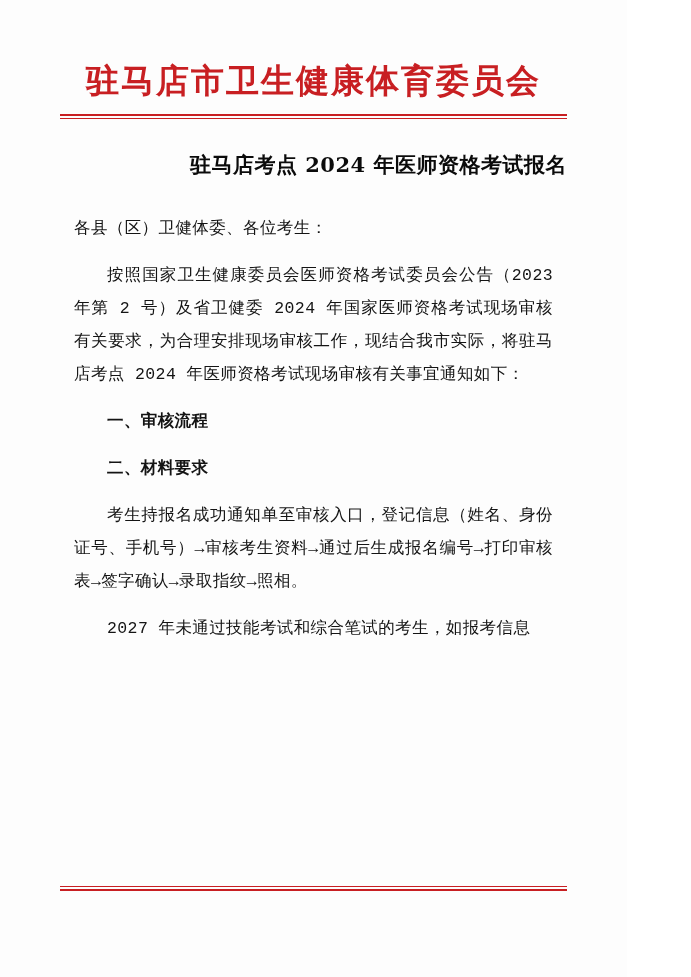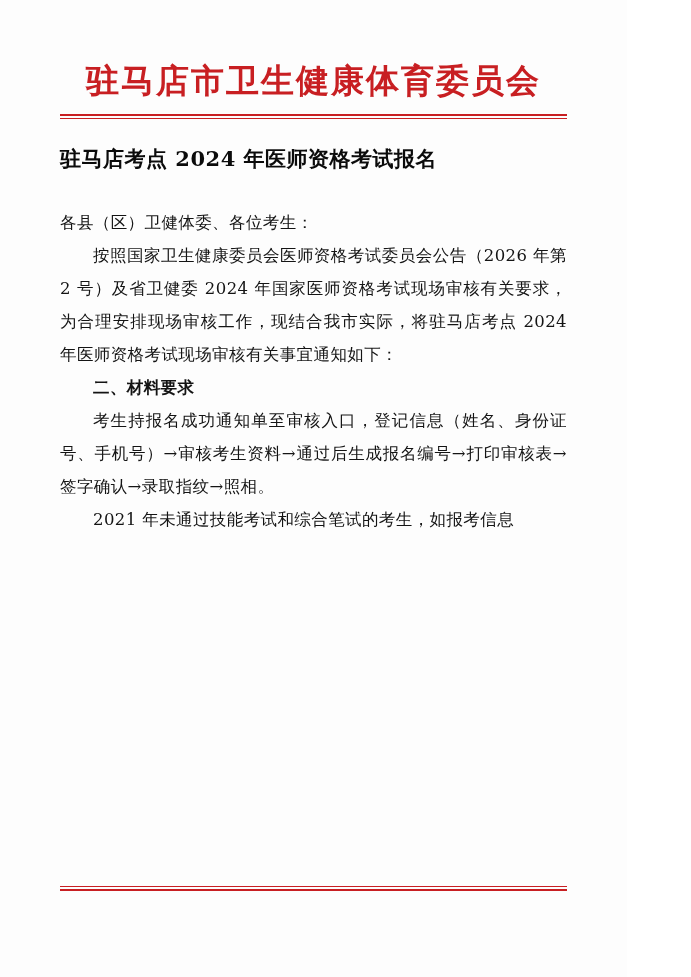--- a/index.html
+++ b/index.html
@@ -44,43 +44,44 @@
     background: #c81f22;
     width: 100%;
   }
   .rule-thin {
     height: 1px;
     background: #c81f22;
     width: 100%;
     margin-top: 2px;
   }
   .doc-title {
-    margin-top: 22px;
-    text-align: left;
+    margin-top: 28px;
+    text-align: right;
     font-size: 21px;
     font-weight: bold;
     line-height: 1.62;
     color: #0b0b0b;
     letter-spacing: 0.5px;
   }
   .doc-title .line {
     display: block;
     white-space: nowrap;
   }
   .body-text {
     margin-top: 30px;
     font-size: 16.5px;
     line-height: 2.0;
     color: #141414;
     letter-spacing: 0.4px;
   }
   .para {
-    margin: 0;
+    margin: 14px;
     text-align: justify;
     text-justify: inter-ideograph;
+    font-family: Liberation Mono, monospace;
   }
   .indent {
     text-indent: 2em;
   }
   .heading-sub {
     text-indent: 2em;
     font-weight: bold;
   }
   .bottom-rule-wrap {
     position: absolute;
@@ -113,24 +114,25 @@
     <div class="rule-thick"></div>
     <div class="rule-thin"></div>
   </div>
 
   <div class="doc-title">
     <span class="line">驻马店考点 2024 年医师资格考试报名</span>
   </div>
 
   <div class="body-text">
     <p class="para">各县（区）卫健体委、各位考生：</p>
-    <p class="para indent">按照国家卫生健康委员会医师资格考试委员会公告（2026 年第 2 号）及省卫健委 2024 年国家医师资格考试现场审核有关要求，为合理安排现场审核工作，现结合我市实际，将驻马店考点 2024 年医师资格考试现场审核有关事宜通知如下：</p>
+    <p class="para indent">按照国家卫生健康委员会医师资格考试委员会公告（2023 年第 2 号）及省卫健委 2024 年国家医师资格考试现场审核有关要求，为合理安排现场审核工作，现结合我市实际，将驻马店考点 2024 年医师资格考试现场审核有关事宜通知如下：</p>
+    <p class="para heading-sub">一、审核流程</p>
     <p class="para heading-sub">二、材料要求</p>
     <p class="para indent">考生持报名成功通知单至审核入口，登记信息（姓名、身份证号、手机号）→审核考生资料→通过后生成报名编号→打印审核表→签字确认→录取指纹→照相。</p>
-    <p class="para indent">2021 年未通过技能考试和综合笔试的考生，如报考信息</p>
+    <p class="para indent">2027 年未通过技能考试和综合笔试的考生，如报考信息</p>
   </div>
 
   <div class="bottom-rule-wrap">
     <div class="bottom-rule-thin"></div>
     <div class="bottom-rule-thick"></div>
   </div>
 
 </div>
 
 </body></html>

